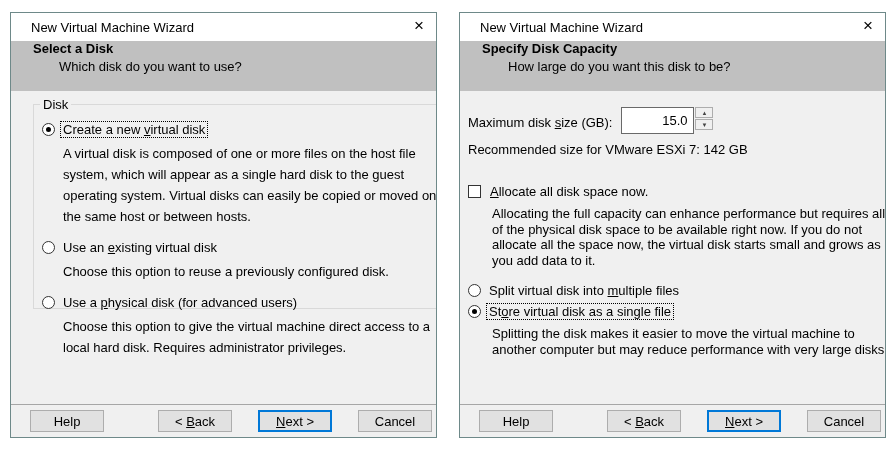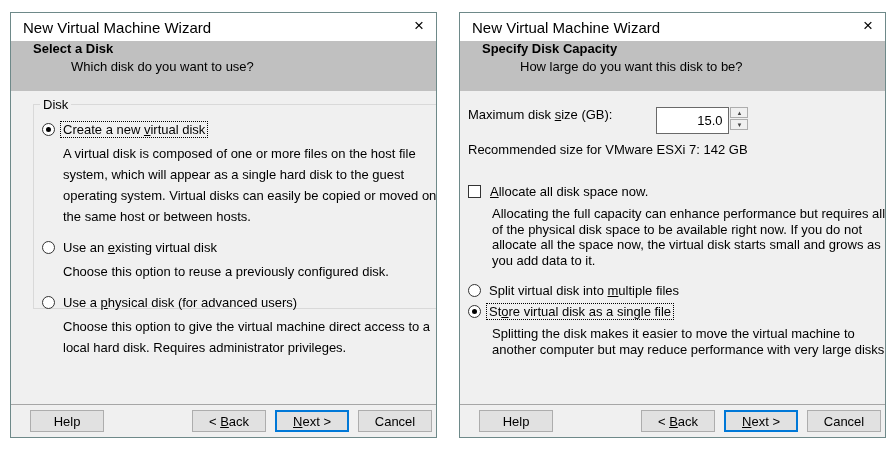--- a/index.html
+++ b/index.html
@@ -13,29 +13,29 @@
     border:1px solid #6e8989; background:#f0f0f0;
     display:flex; flex-direction:column;
   }
   .dlg-left  { left:10px;  width:427px; }
   .dlg-right { left:459px; width:427px; }
 
   .titlebar {
     flex:0 0 28px; background:#ffffff; display:flex; align-items:center;
     padding:0 6px 0 12px;
   }
-  .titlebar .title { font-size:15px; }
+  .titlebar .title { font-size:13px;margin-left:8px; }
   .close {
     margin-left:auto; width:22px; height:22px; line-height:20px;
     text-align:center; font-size:17px; cursor:default;
   }
 
   .header { background:#c0c0c0; flex:0 0 50px; padding-top:0; }
   .h-title { font-weight:bold; margin-left:22px; }
-  .h-sub   { margin-left:60px; margin-top:3px; }
+  .h-sub   { margin-left:48px; margin-top:3px; }
 
   .content { flex:1 1 auto; position:relative; overflow:hidden; }
 
   
   .group {
     position:absolute; left:22px; right:11px; top:6px; height:212px;
     border:1px solid #d9d9d9; padding:0 8px 0 8px;
   }
   .group legend { padding:0 3px; margin-left:-2px; }
 
@@ -52,21 +52,21 @@
     flex:0 0 13px; width:13px; height:13px;
     border:1px solid #333; background:#fff; margin-right:7px;
   }
   .lbl { padding:0 2px; white-space:nowrap; }
   .lbl.focused { outline:1px dotted #000; }
   .desc { margin:6px 4px 13px 21px; line-height:21px; }
   .dlg-left .desc { width:384px; }
 
   
   .rt-pad { padding:16px 8px 0 8px; }
-  .size-row { display:flex; align-items:flex-start;gap:35px; }
+  .size-row { display:flex; align-items:flex-end; }
   .size-row .field-label { margin-right:9px; }
   .spinbox { display:flex; height:23px; }
   .size-input {
     width:73px; height:27px; text-align:right; padding-right:6px;
     border:1px solid #696969; background:#fff;
     font:13px "Liberation Sans", sans-serif; color:#000;
   }
   .spin-btns { display:flex; flex-direction:column; width:18px; margin-left:1px; }
   .spin-btn {
     flex:1 1 50%; border:1px solid #adadad; background:#f0f0f0;
@@ -74,21 +74,21 @@
   }
   .spin-btn + .spin-btn { margin-top:1px; }
   .recommend { margin-top:12px; }
   .alloc-row { margin-top:27px; display:flex; align-items:center; }
   .rt-desc { margin:7px 0 0 24px; line-height:15.5px; width:399px; }
   .store-opts { margin-top:15px; }
   .store-opts .opt { margin-top:6px; }
 
   .buttonbar {
     flex:0 0 33px; border-top:1px solid #a6a6a6;
-    display:flex; align-items:center; padding:0 4px 0 19px; gap:9px;
+    display:flex; align-items:center; padding:0 4px 0 19px; gap:26px;
   }
   .btn {
     width:74px; height:22px; background:#e1e1e1; border:1px solid #adadad;
     font:13px "Liberation Sans", sans-serif; color:#000; padding:0;
   }
   .btn-help { margin-right:auto; }
   .btn.primary { border:2px solid #0078d7; }
   u { text-decoration:underline; }
 </style>
 </head>

